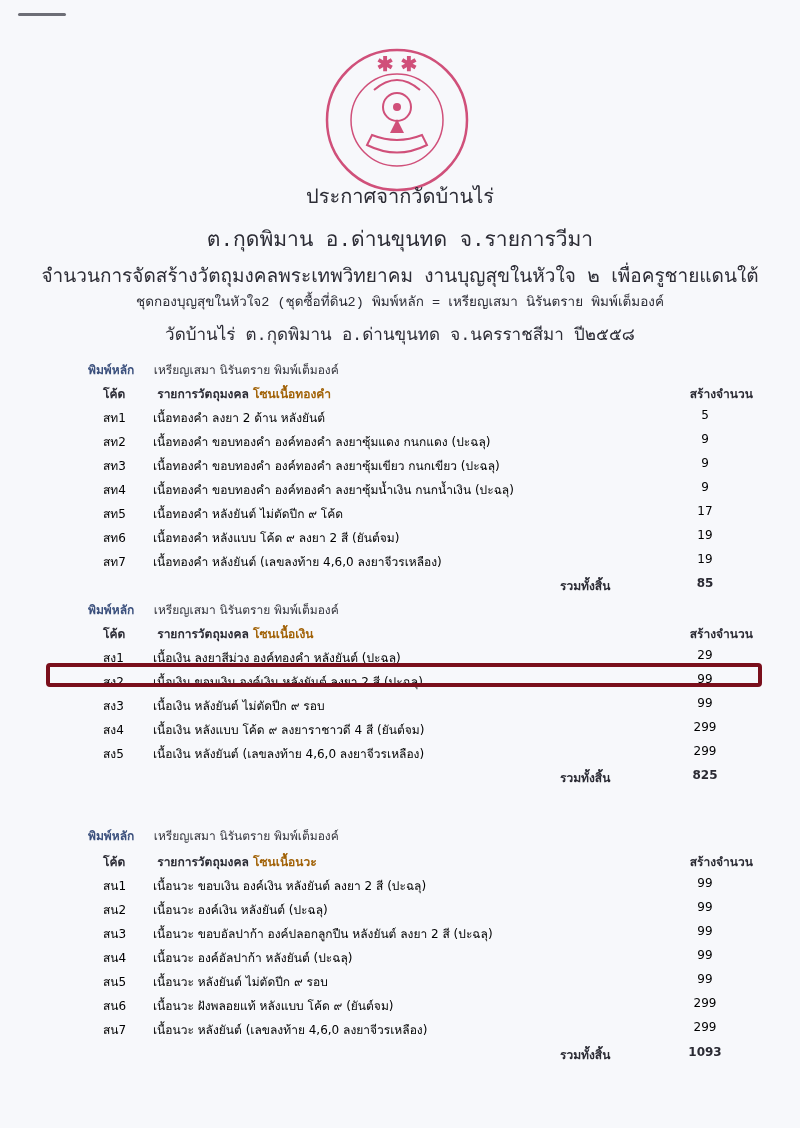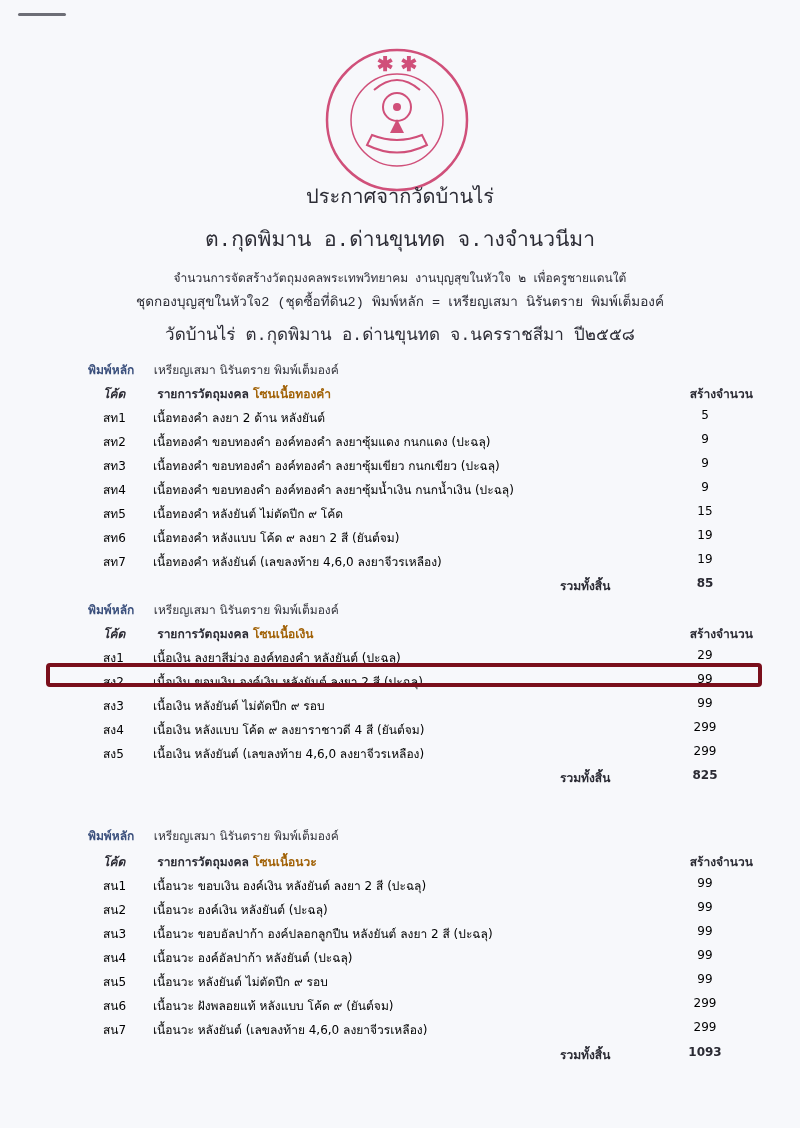--- a/index.html
+++ b/index.html
@@ -5,29 +5,29 @@
   html, body { margin: 0; padding: 0; }
   body {
     width: 800px; height: 1128px; background: #f7f8fb; position: relative; overflow: hidden;
     font-family: "DejaVu Sans", sans-serif; color: #2a2a33;
   }
   .scan-mark { position: absolute; left: 18px; top: 13px; width: 48px; height: 3px; background: #6d6e76; border-radius: 2px; }
   .seal { position: absolute; left: 322px; top: 45px; width: 150px; height: 150px; }
   .title { position: absolute; left: 0; width: 800px; text-align: center; font-family: Liberation Mono, monospace; color: #2c2c35; }
   .t1 { top: 180px; font-size: 20px; }
   .t2 { top: 222px; font-size: 21px; }
-  .t3 { top: 260px; font-size: 12px; margin-top: 8px; }
+  .t3 { top: 260px; font-size: 19px; }
   .t4 { top: 290px; font-size: 13.5px; }
   .t5 { top: 320px; font-size: 17px; }
 
   .sec-head { position: absolute; left: 88px; font-size: 12px; }
   .sec-head .lbl { color: #3a4f7c; font-weight: bold; display: inline-block; width: 62px; }
   .sec-head .val { color: #33333b; }
   .col-head { position: absolute; left: 103px; font-size: 12px; font-weight: bold; width: 660px; }
-  .col-head .code { display: inline-block; width: 50px; font-style: italic; }
+  .col-head .code { display: inline-block; width: 50px; }
   .col-head .zone { color: #a16207; }
   .col-head .qty { position: absolute; right: 10px; top: 0; }
   .row { position: absolute; left: 103px; width: 660px; font-size: 12px; color: #000000; }
   .row .code { display: inline-block; width: 50px; }
   .row .qty { position: absolute; left: 572px; width: 60px; text-align: center; top: 0; }
   .total { position: absolute; left: 560px; width: 200px; font-size: 12px; font-weight: bold; }
   .total .qty { position: absolute; left: 115px; width: 60px; text-align: center; top: 0; }
   .highlight { position: absolute; left: 46px; top: 663px; width: 716px; height: 24px; border: 4px solid #7a0f1c; border-radius: 4px; box-sizing: border-box; }
 </style>
 </head>
@@ -40,40 +40,40 @@
   <circle cx="75" cy="75" r="46" fill="none" stroke="#d0507a" stroke-width="1.5"></circle>
   <circle cx="75" cy="62" r="14" fill="none" stroke="#d0507a" stroke-width="2"></circle>
   <circle cx="75" cy="62" r="4" fill="#d0507a"></circle>
   <path d="M45 100 Q75 115 105 100 L100 90 Q75 100 50 90 Z" fill="none" stroke="#d0507a" stroke-width="2"></path>
   <path d="M52 45 Q75 25 98 45" fill="none" stroke="#d0507a" stroke-width="2"></path>
   <path d="M68 88 L75 74 L82 88 Z" fill="#d0507a"></path>
   <text x="75" y="26" text-anchor="middle" font-size="20" font-weight="bold" fill="#d0507a" font-family="DejaVu Serif, serif">✱ ✱</text>
 </svg>
 
 <div class="title t1">ประกาศจากวัดบ้านไร่</div>
-<div class="title t2">ต.กุดพิมาน อ.ด่านขุนทด จ.างจำนวนีมา</div>
+<div class="title t2">ต.กุดพิมาน อ.ด่านขุนทด จ.รายการวีมา</div>
 <div class="title t3">จำนวนการจัดสร้างวัตถุมงคลพระเทพวิทยาคม งานบุญสุขในหัวใจ ๒ เพื่อครูชายแดนใต้</div>
 <div class="title t4">ชุดกองบุญสุขในหัวใจ2 (ชุดซื้อที่ดิน2) พิมพ์หลัก = เหรียญเสมา นิรันตราย พิมพ์เต็มองค์</div>
 <div class="title t5">วัดบ้านไร่ ต.กุดพิมาน อ.ด่านขุนทด จ.นครราชสีมา ปี๒๕๕๘</div>
 
 <div class="sec-head" style="top:360px">
   <span class="lbl">พิมพ์หลัก</span>
   <span class="val">เหรียญเสมา นิรันตราย พิมพ์เต็มองค์</span>
 </div>
 <div class="col-head" style="top:384px">
   <span class="code">โค้ด</span>
   <span>รายการวัตถุมงคล</span>
   <span class="zone">โซนเนื้อทองคำ</span>
   <span class="qty">สร้างจำนวน</span>
 </div>
 <div class="row" style="top:408px"><span class="code">สท1</span><span>เนื้อทองคำ ลงยา 2 ด้าน หลังยันต์</span><span class="qty">5</span></div>
 <div class="row" style="top:432px"><span class="code">สท2</span><span>เนื้อทองคำ ขอบทองคำ องค์ทองคำ ลงยาซุ้มแดง กนกแดง (ปะฉลุ)</span><span class="qty">9</span></div>
 <div class="row" style="top:456px"><span class="code">สท3</span><span>เนื้อทองคำ ขอบทองคำ องค์ทองคำ ลงยาซุ้มเขียว กนกเขียว (ปะฉลุ)</span><span class="qty">9</span></div>
 <div class="row" style="top:480px"><span class="code">สท4</span><span>เนื้อทองคำ ขอบทองคำ องค์ทองคำ ลงยาซุ้มน้ำเงิน กนกน้ำเงิน (ปะฉลุ)</span><span class="qty">9</span></div>
-<div class="row" style="top:504px"><span class="code">สท5</span><span>เนื้อทองคำ หลังยันต์ ไม่ตัดปีก ๙ โค้ด</span><span class="qty">15</span></div>
+<div class="row" style="top:504px"><span class="code">สท5</span><span>เนื้อทองคำ หลังยันต์ ไม่ตัดปีก ๙ โค้ด</span><span class="qty">17</span></div>
 <div class="row" style="top:528px"><span class="code">สท6</span><span>เนื้อทองคำ หลังแบบ โค้ด ๙ ลงยา 2 สี (ยันต์จม)</span><span class="qty">19</span></div>
 <div class="row" style="top:552px"><span class="code">สท7</span><span>เนื้อทองคำ หลังยันต์ (เลขลงท้าย 4,6,0 ลงยาจีวรเหลือง)</span><span class="qty">19</span></div>
 <div class="total" style="top:576px"><span>รวมทั้งสิ้น</span><span class="qty">85</span></div>
 
 <div class="sec-head" style="top:600px">
   <span class="lbl">พิมพ์หลัก</span>
   <span class="val">เหรียญเสมา นิรันตราย พิมพ์เต็มองค์</span>
 </div>
 <div class="col-head" style="top:624px">
   <span class="code">โค้ด</span>

